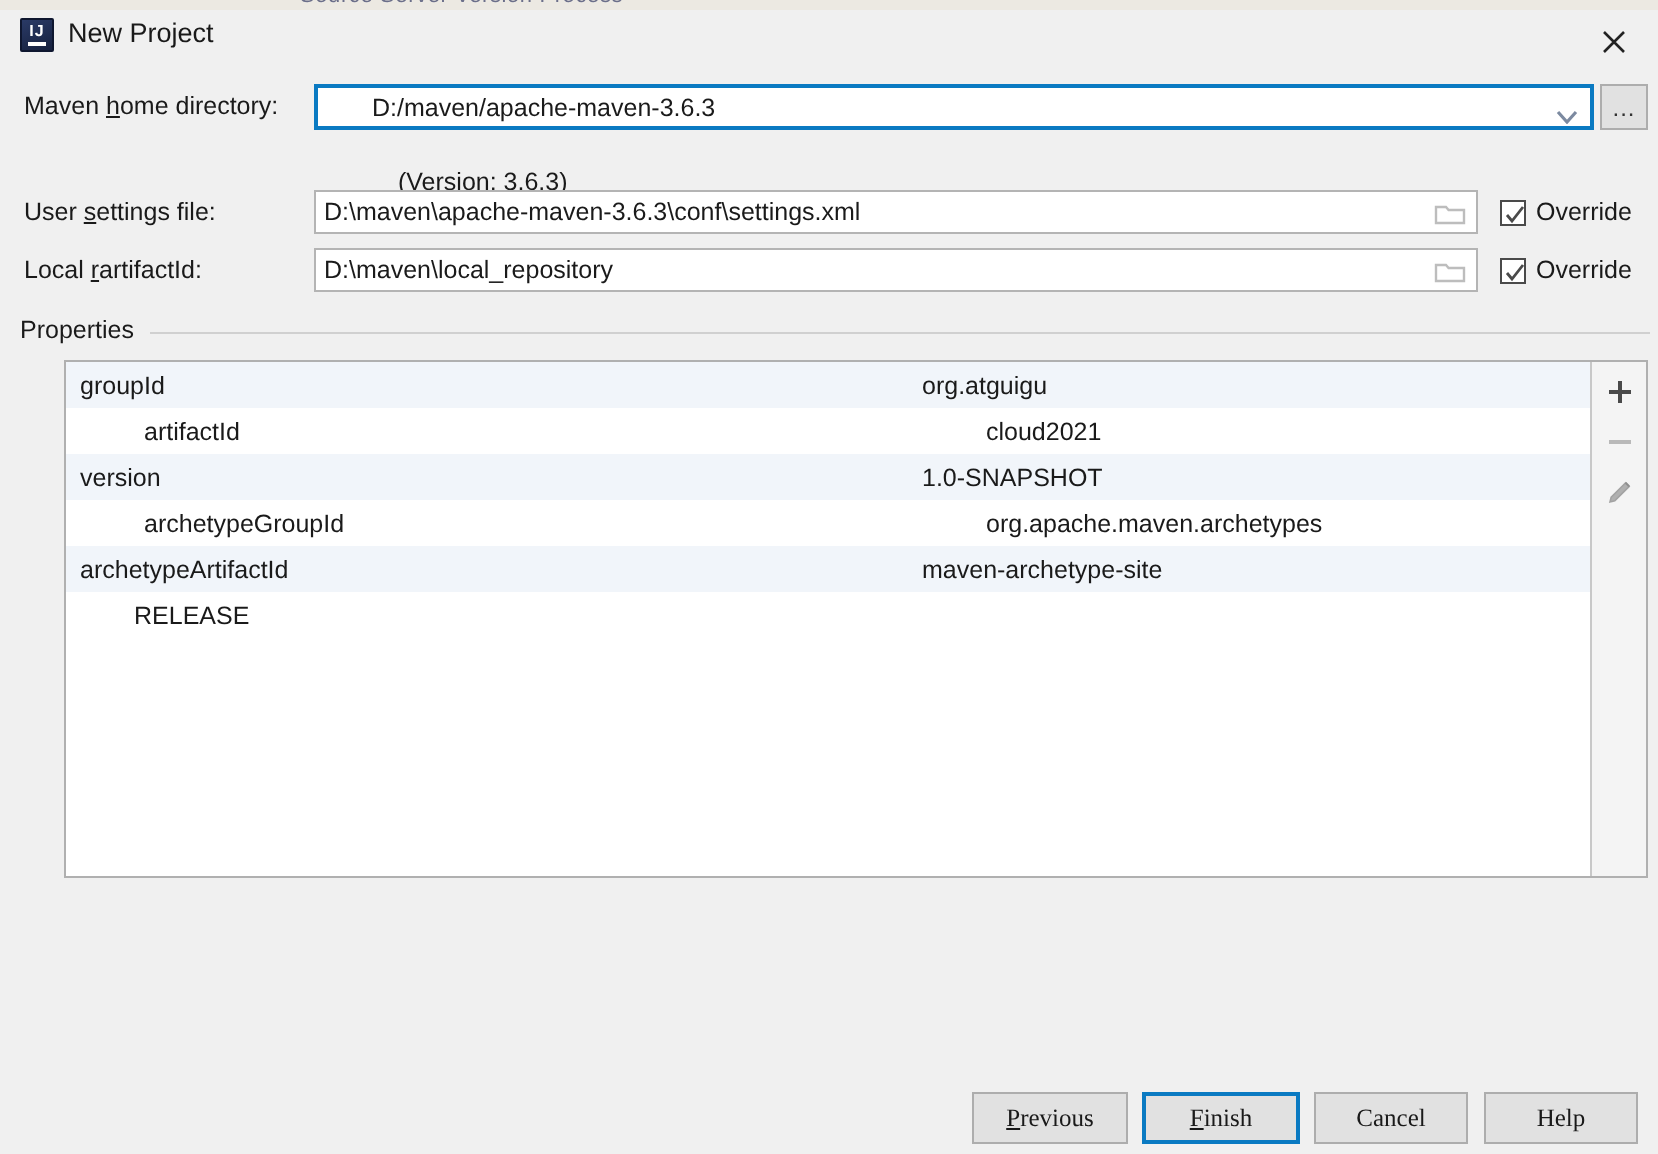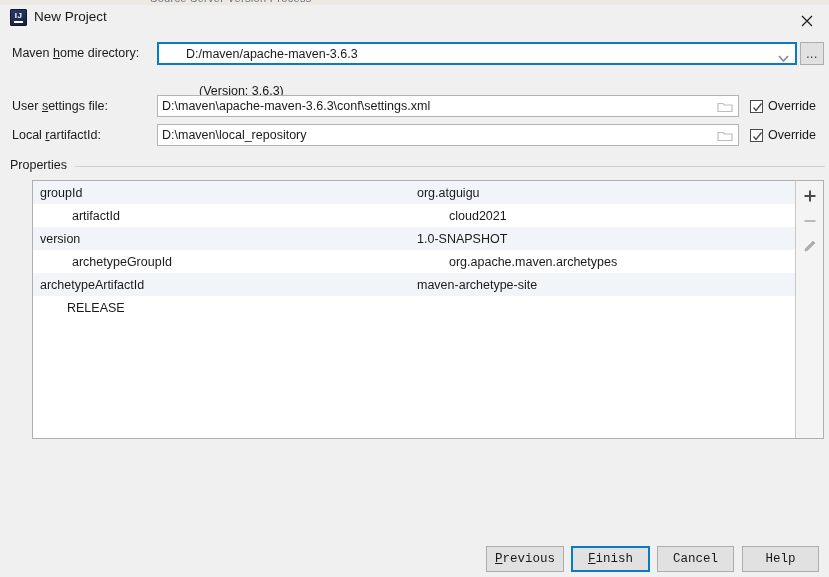--- a/index.html
+++ b/index.html
@@ -215,20 +215,21 @@
     position: relative;
     overflow: hidden;
     background: #ffffff;
   }
   .prow {
     height: 23px;
     display: flex;
     align-items: center;
     font-size: 12.5px;
     color: #1a1a1a;
+    gap: 44px;
   }
   .prow.odd  { background: #f1f5fa; }
   .prow.even { background: #ffffff; margin-left: 32px; }
   .pkey {
     width: 382px;
     padding-left: 7px;
     white-space: nowrap;
     overflow: hidden;
   }
   .pval {
@@ -251,21 +252,21 @@
     cursor: default;
   }
   .tool svg { position: absolute; left: 7px; top: 6px; }
 
   
   .btn {
     position: absolute;
     height: 26px;
     background: #e1e1e1;
     border: 1px solid #adadad;
-    font-family: Liberation Mono, monospace;
+    font-family: Liberation Serif, serif;
     font-size: 12.5px;
     color: #1a1a1a;
     cursor: default;
     padding: 0;
     line-height: 24px;
     text-align: center;
   }
   .btn u { text-decoration: underline; }
   .btn.focused {
     border: 2px solid #0a7ac2;

